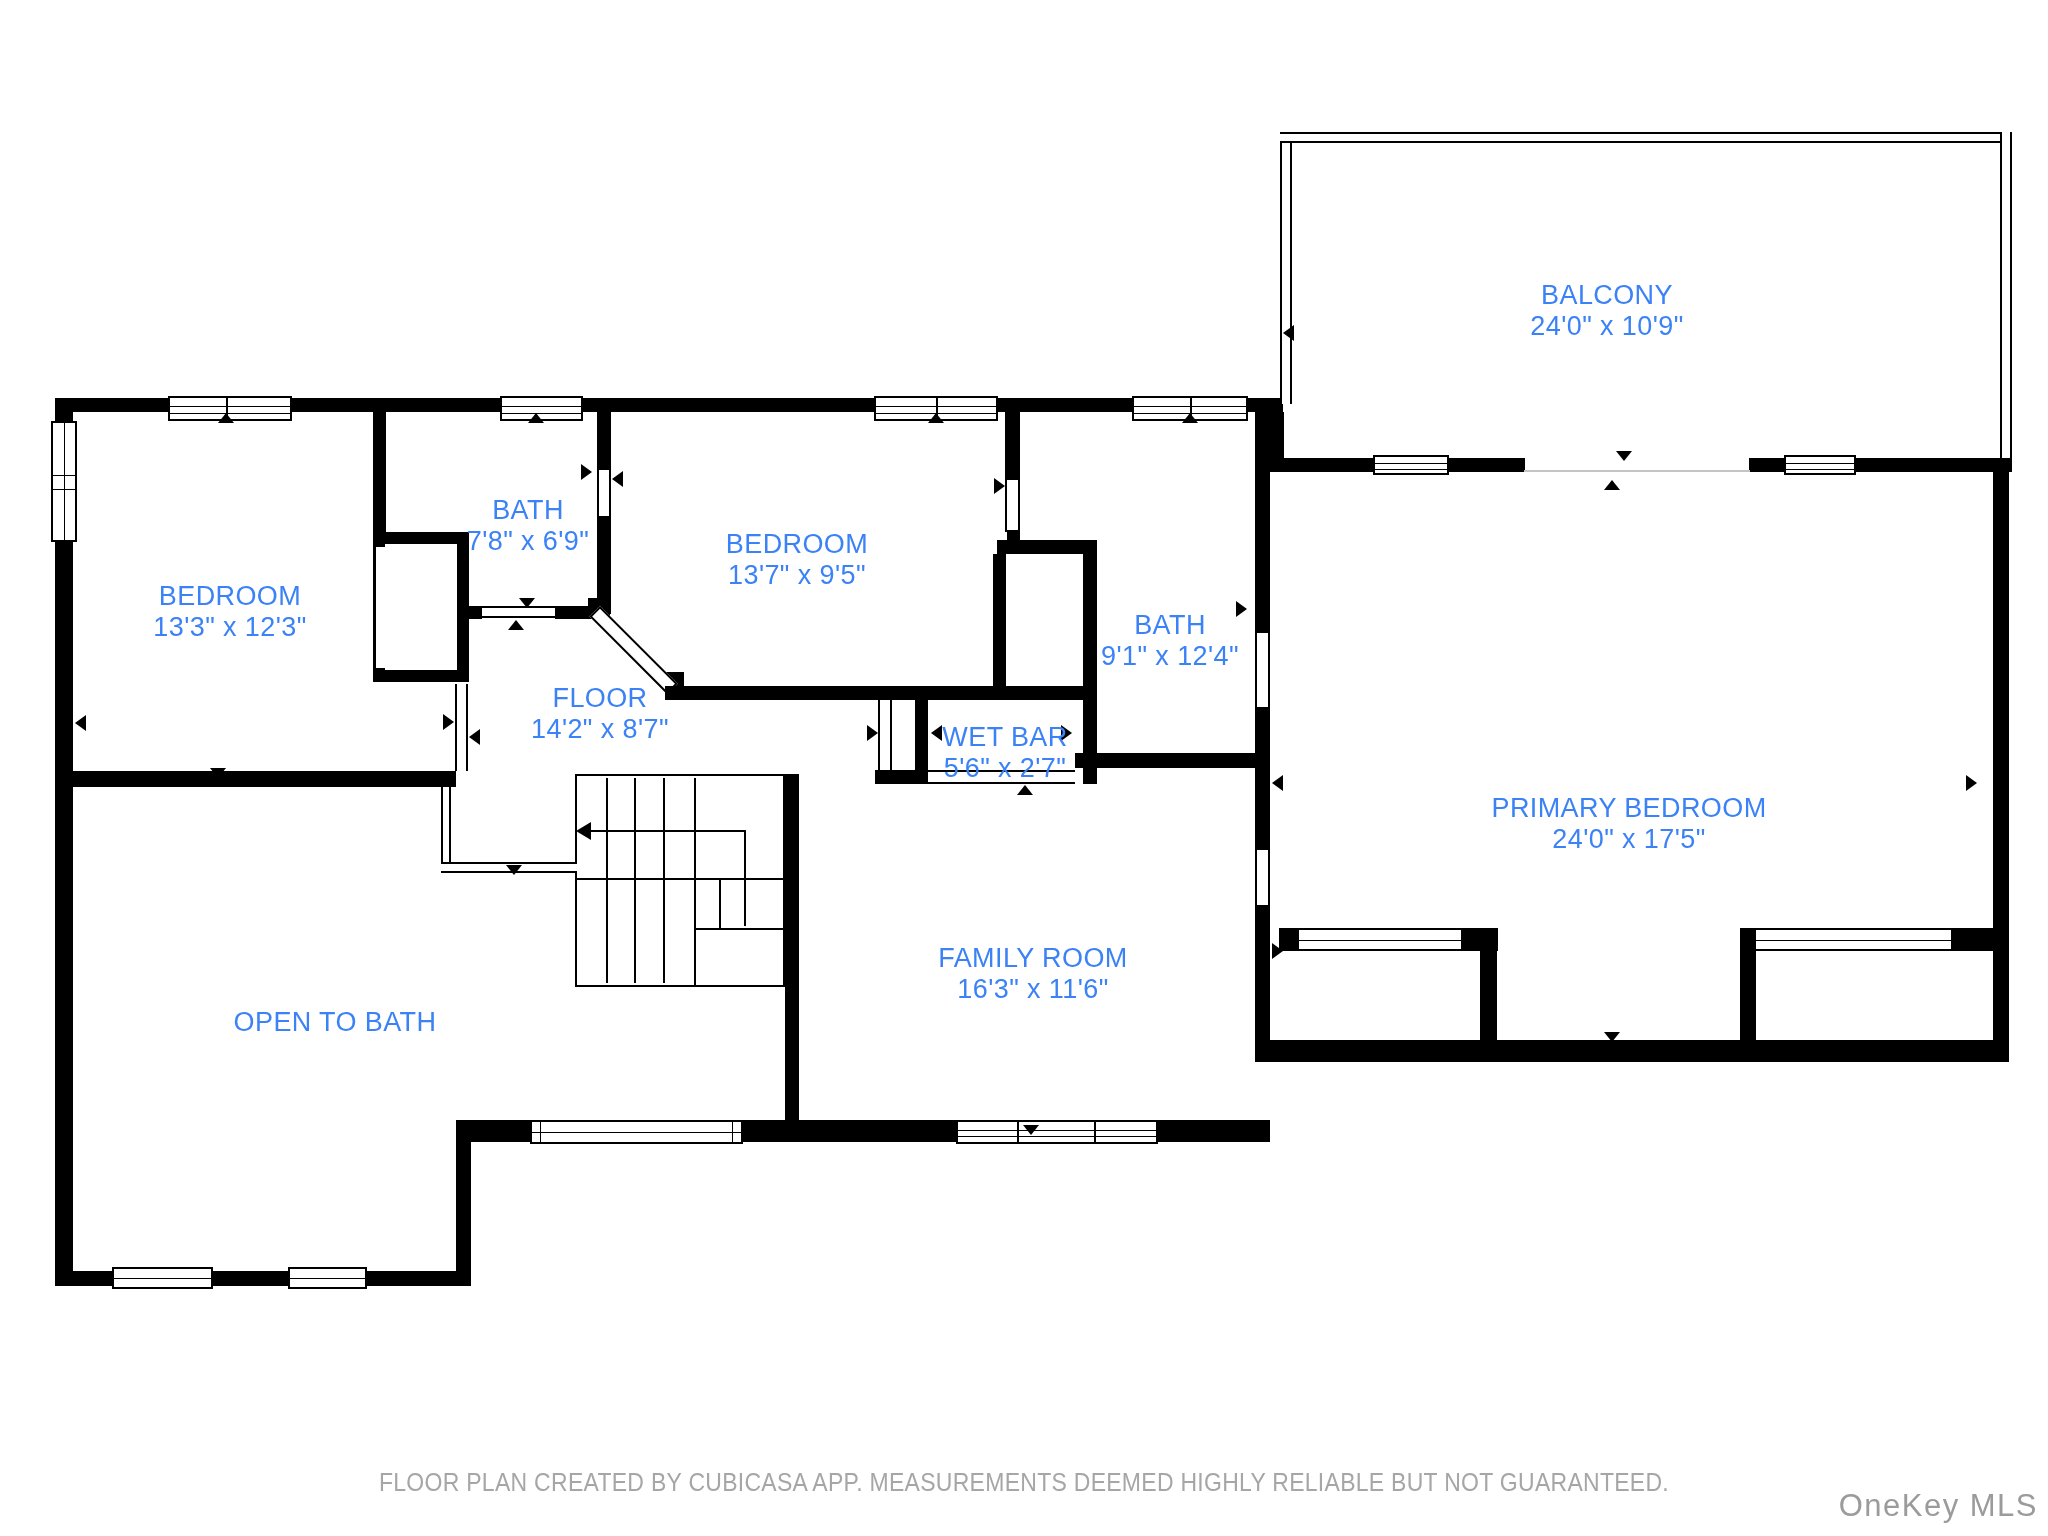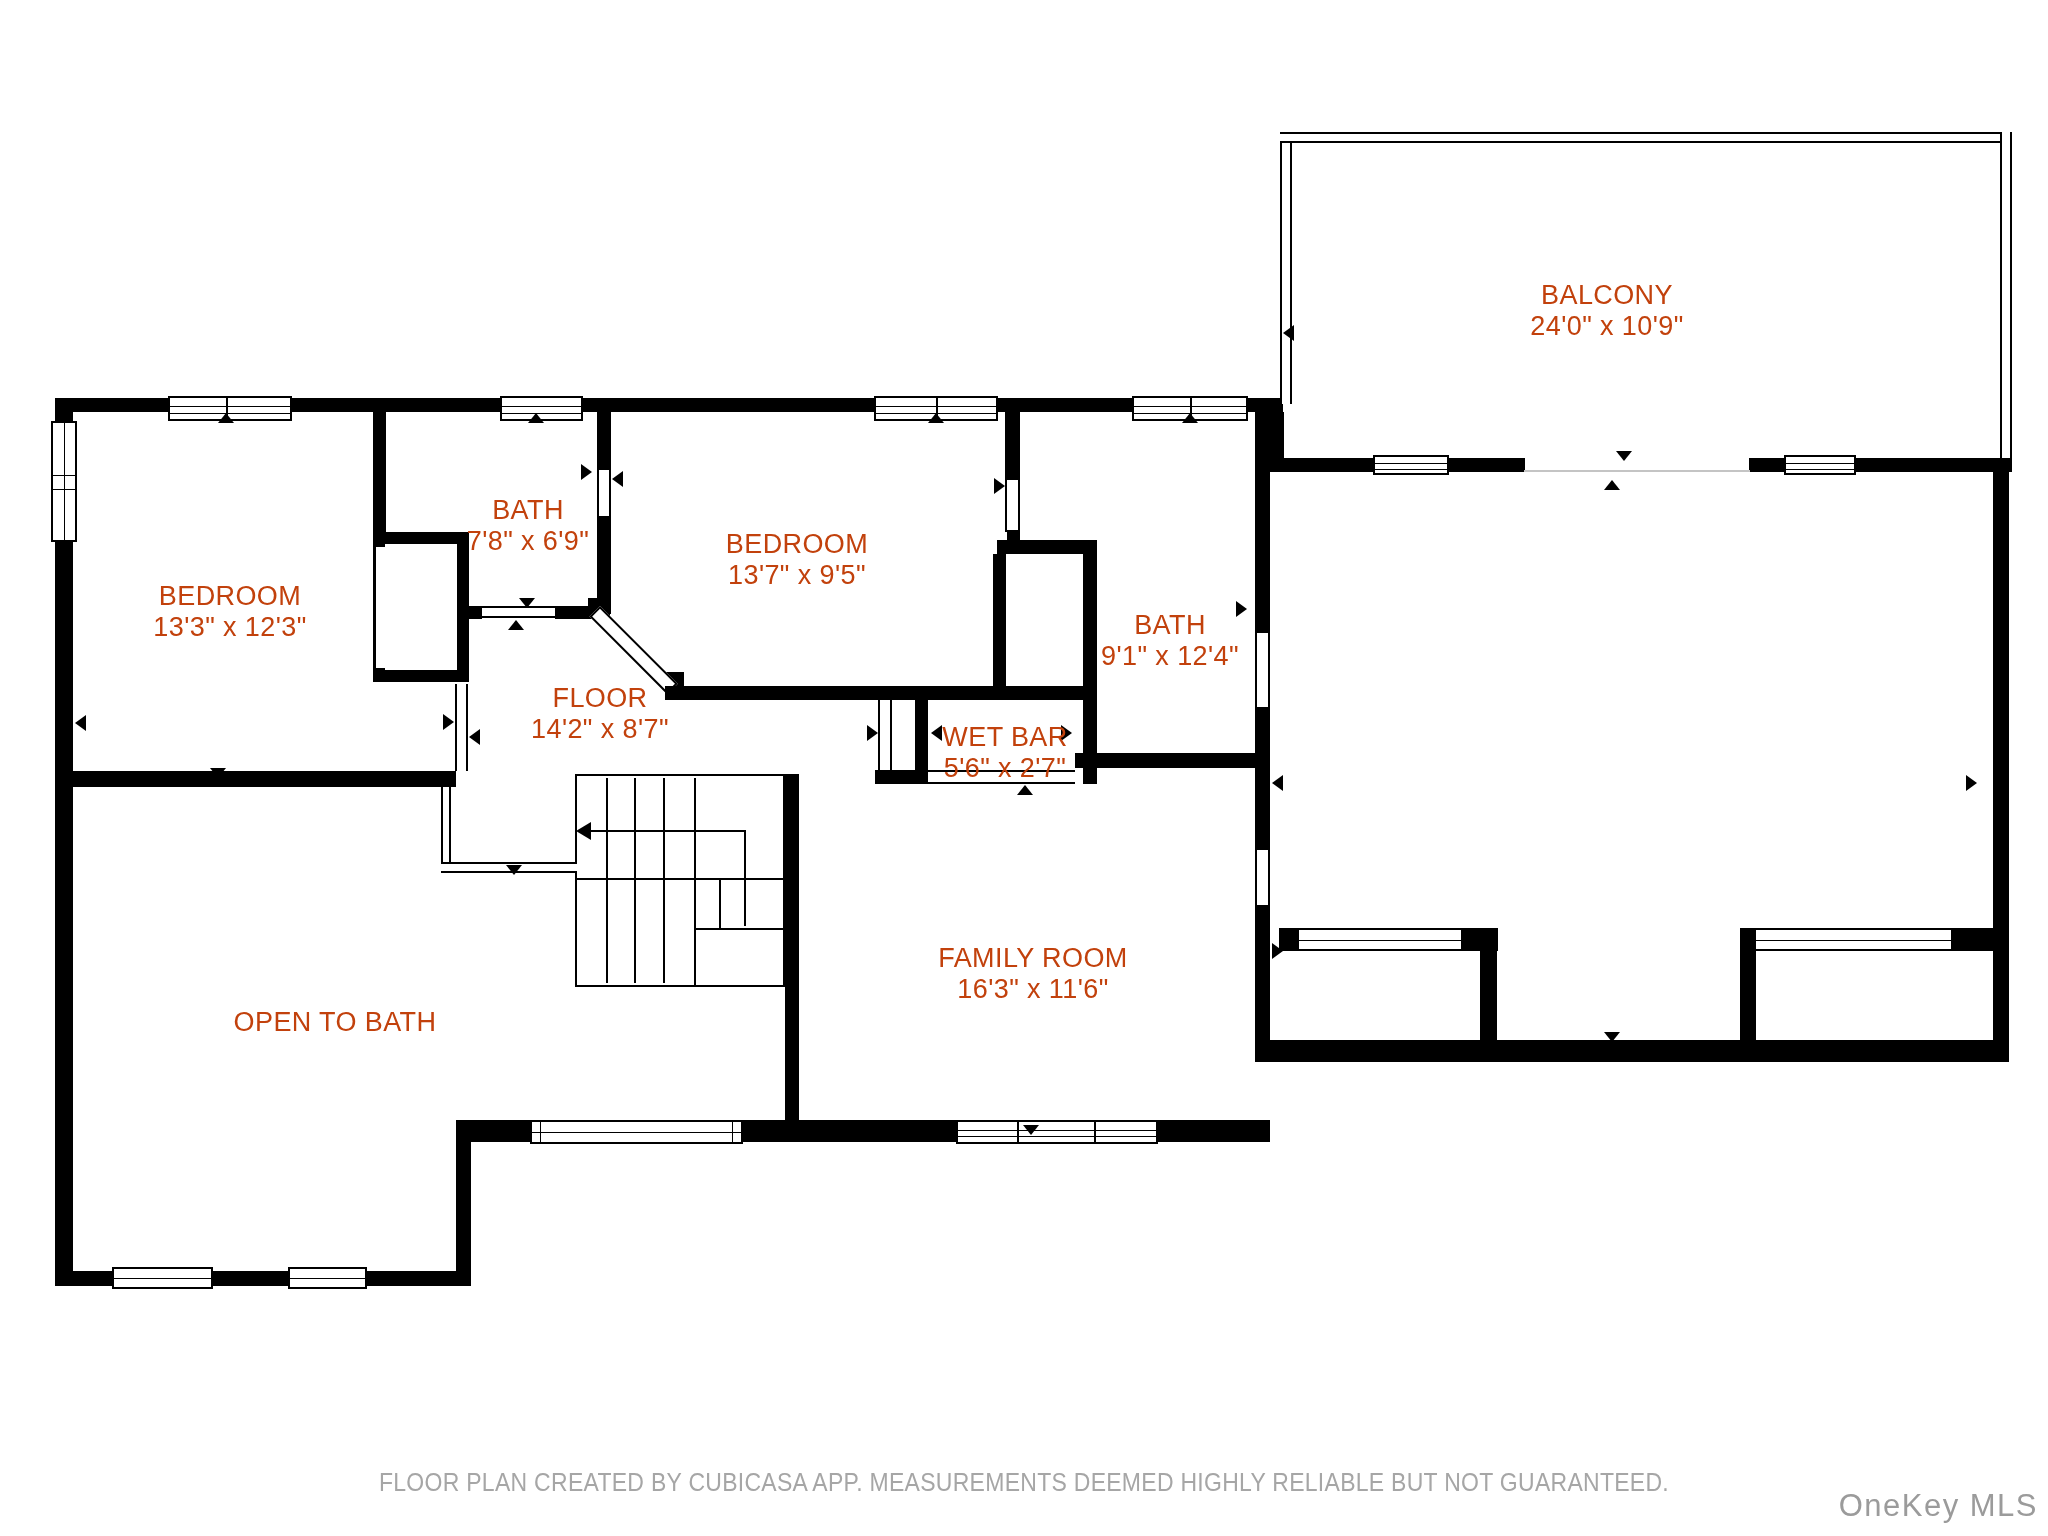--- a/index.html
+++ b/index.html
@@ -14,21 +14,21 @@
   .hl{position:absolute;left:0;right:0;height:1px;background:#000}
   .vl{position:absolute;top:0;bottom:0;width:1px;background:#000}
   .mul{position:absolute;top:0;bottom:0;width:2px;background:#000}
   .tri{position:absolute;width:0;height:0}
   .tri.up{border-left:8px solid transparent;border-right:8px solid transparent;border-bottom:10px solid #000}
   .tri.down{border-left:8px solid transparent;border-right:8px solid transparent;border-top:10px solid #000}
   .tri.left{border-top:8px solid transparent;border-bottom:8px solid transparent;border-right:11px solid #000}
   .tri.right{border-top:8px solid transparent;border-bottom:8px solid transparent;border-left:11px solid #000}
   .tri.lbig{border-top:9px solid transparent;border-bottom:9px solid transparent;border-right:15px solid #000}
   .rl{position:absolute;transform:translateX(-50%);text-align:center;font-size:27px;line-height:31px;
-      color:#c2410c;letter-spacing:.4px;white-space:nowrap}
+      color:#3b82f6;letter-spacing:.4px;white-space:nowrap}
   .stairs{position:absolute;left:575px;top:774px;width:210px;height:213px;border:2px solid #000;
           box-sizing:border-box;background:#fff}
   .diag{position:absolute;left:600px;top:606px;width:110px;height:15px;background:#fff;border:2px solid #000;
         box-sizing:border-box;transform-origin:0 0;transform:rotate(45deg)}
   .footer{position:absolute;left:0;top:1468px;width:100%;text-align:center;font-size:25px;
           color:#a6a6a6;transform:scaleX(.92);letter-spacing:.3px}
   .wm{position:absolute;right:10px;top:1488px;font-size:31px;color:#9b9b9b;letter-spacing:1.5px}
 </style>
 </head>
 <body>
@@ -237,20 +237,24 @@
     <div>9'1" x 12'4"</div>
   </div>
   <div class="rl" style="left:600px;top:683px">
     <div>FLOOR</div>
     <div>14'2" x 8'7"</div>
   </div>
   <div class="rl" style="left:1005px;top:722px">
     <div>WET BAR</div>
     <div>5'6" x 2'7"</div>
   </div>
+  <div class="rl" style="left:1629px;top:793px">
+    <div>PRIMARY BEDROOM</div>
+    <div>24'0" x 17'5"</div>
+  </div>
   <div class="rl" style="left:1033px;top:943px">
     <div>FAMILY ROOM</div>
     <div>16'3" x 11'6"</div>
   </div>
   <div class="rl" style="left:1607px;top:280px">
     <div>BALCONY</div>
     <div>24'0" x 10'9"</div>
   </div>
   <div class="rl" style="left:335px;top:1007px">
     <div>OPEN TO BATH</div>

